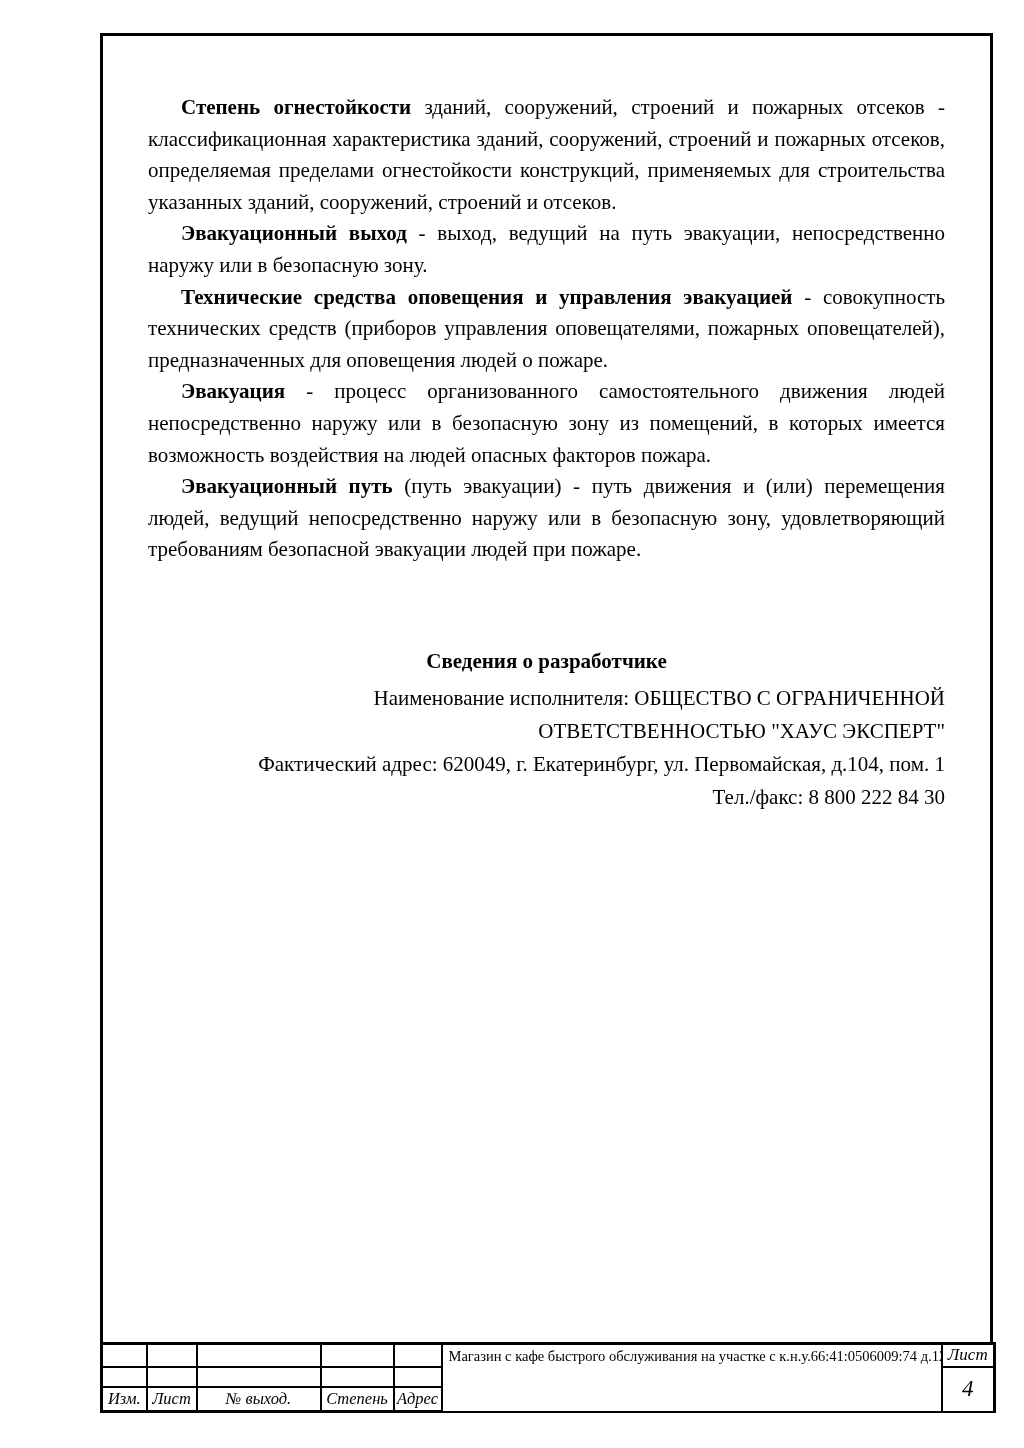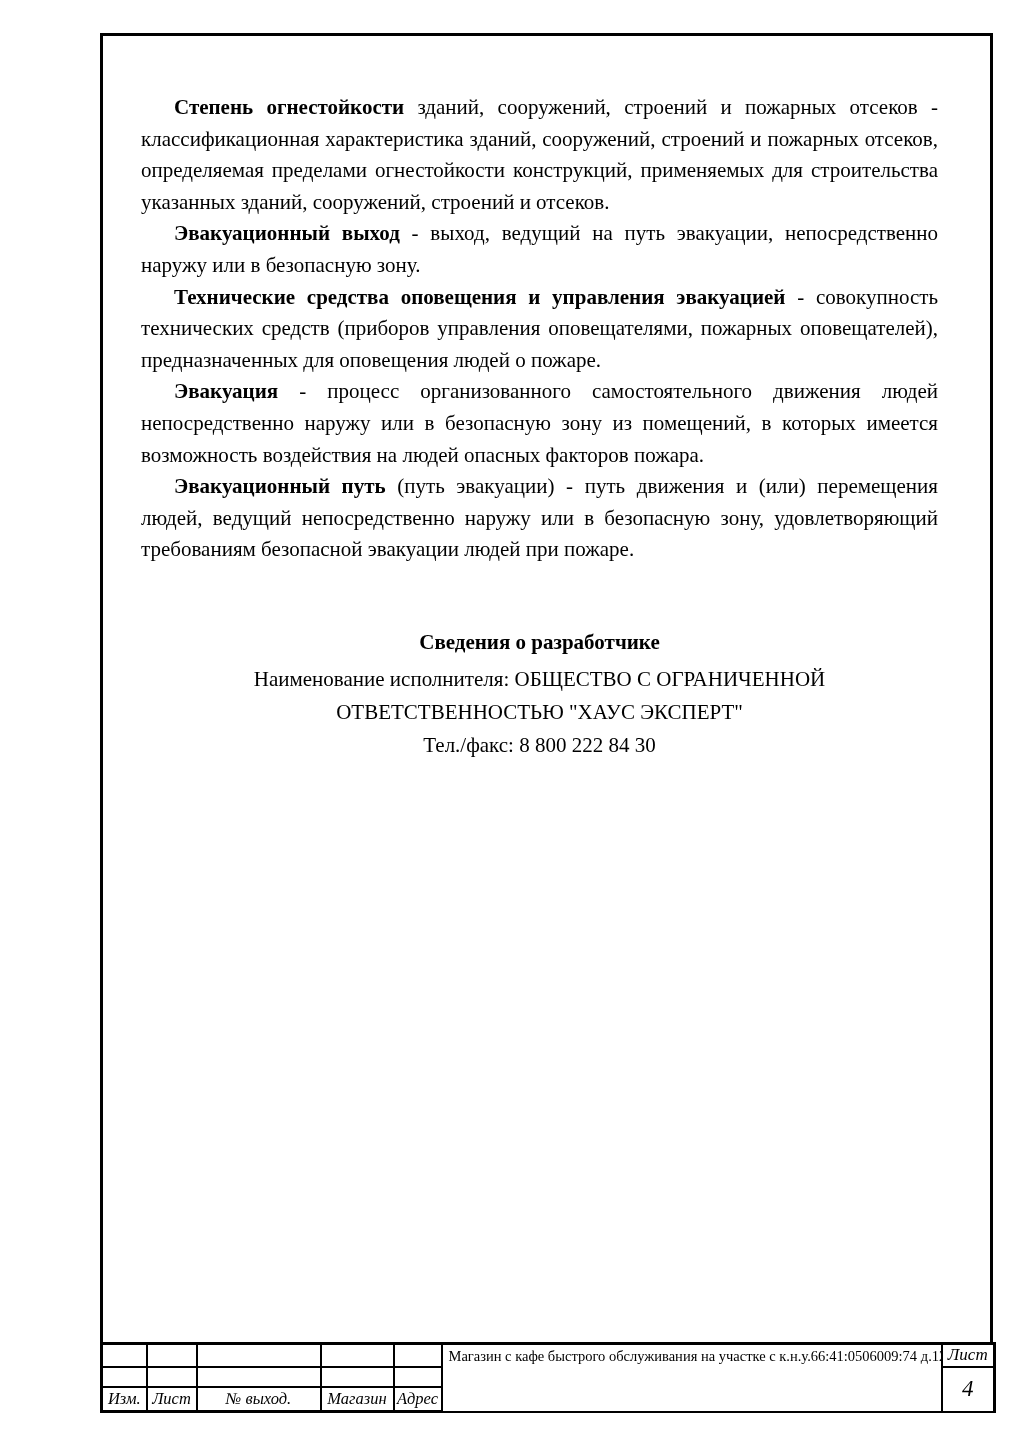--- a/index.html
+++ b/index.html
@@ -20,44 +20,44 @@
     left: 100px;
     top: 33px;
     width: 893px;
     height: 1380px;
     border: 3px solid #000000;
     box-sizing: border-box;
     background: #ffffff;
   }
   .content {
     position: absolute;
-    left: 38px;
+    left: 45px;
     top: 56px;
     width: 797px;
   }
   .para {
     font-size: 21px;
     line-height: 31.6px;
     text-align: justify;
     text-indent: 33px;
     margin: 0;
   }
   .para b { font-weight: bold; }
   .dev-heading {
-    margin-top: 61px;
+    margin-top: 80px;
     font-size: 21px;
     line-height: 31.6px;
     font-weight: bold;
     text-align: center;
   }
   .dev-block { margin-top: 4px; }
   .dev-line {
     font-size: 21px;
     line-height: 33px;
-    text-align: center;
+    text-align: right;
   }
   
   table.stamp {
     position: absolute;
     left: -3px;
     bottom: -3px;
     width: 893px;
     border-collapse: collapse;
     table-layout: fixed;
     background: #ffffff;
@@ -115,20 +115,21 @@
 
     <p class="para"><b>Эвакуация</b><span> - процесс организованного самостоятельного движения людей непосредственно наружу или в безопасную зону из помещений, в которых имеется возможность воздействия на людей опасных факторов пожара.</span></p>
 
     <p class="para"><b>Эвакуационный путь</b><span> (путь эвакуации) - путь движения и (или) перемещения людей, ведущий непосредственно наружу или в безопасную зону, удовлетворяющий требованиям безопасной эвакуации людей при пожаре.</span></p>
 
     <div class="dev-heading">Сведения о разработчике</div>
 
     <div class="dev-block">
       <div class="dev-line">Наименование исполнителя: ОБЩЕСТВО С ОГРАНИЧЕННОЙ</div>
       <div class="dev-line">ОТВЕТСТВЕННОСТЬЮ "ХАУС ЭКСПЕРТ"</div>
+      <div class="dev-line">Фактический адрес: 620049, г. Екатеринбург, ул. Первомайская, д.104, пом. 1</div>
       <div class="dev-line">Тел./факс: 8 800 222 84 30</div>
     </div>
   </div>
 
   <table class="stamp">
     <colgroup>
       <col style="width:45px">
         <col style="width:50px">
         <col style="width:124px">
         <col style="width:73px">
@@ -151,18 +152,18 @@
       <td></td>
       <td></td>
       <td></td>
       <td></td>
       <td class="sheet-num edge-r" rowspan="2">4</td>
     </tr>
     <tr class="r3">
       <td class="lbl edge-l">Изм.</td>
       <td class="lbl">Лист</td>
       <td class="lbl">№ выход.</td>
-      <td class="lbl">Магазин</td>
+      <td class="lbl">Степень</td>
       <td class="lbl">Адрес</td>
     </tr>
   </tbody>
     </table>
 </div>
 
 </body></html>

